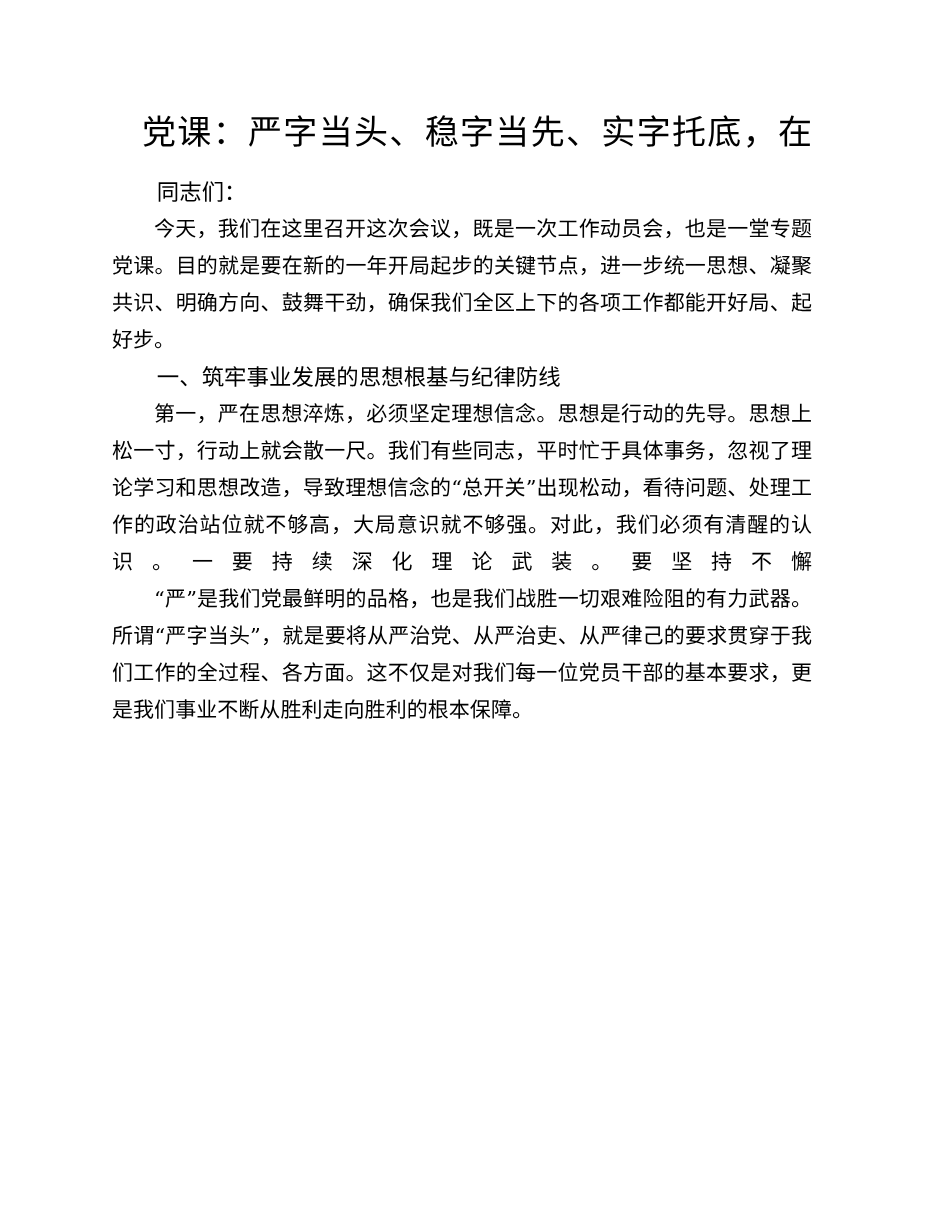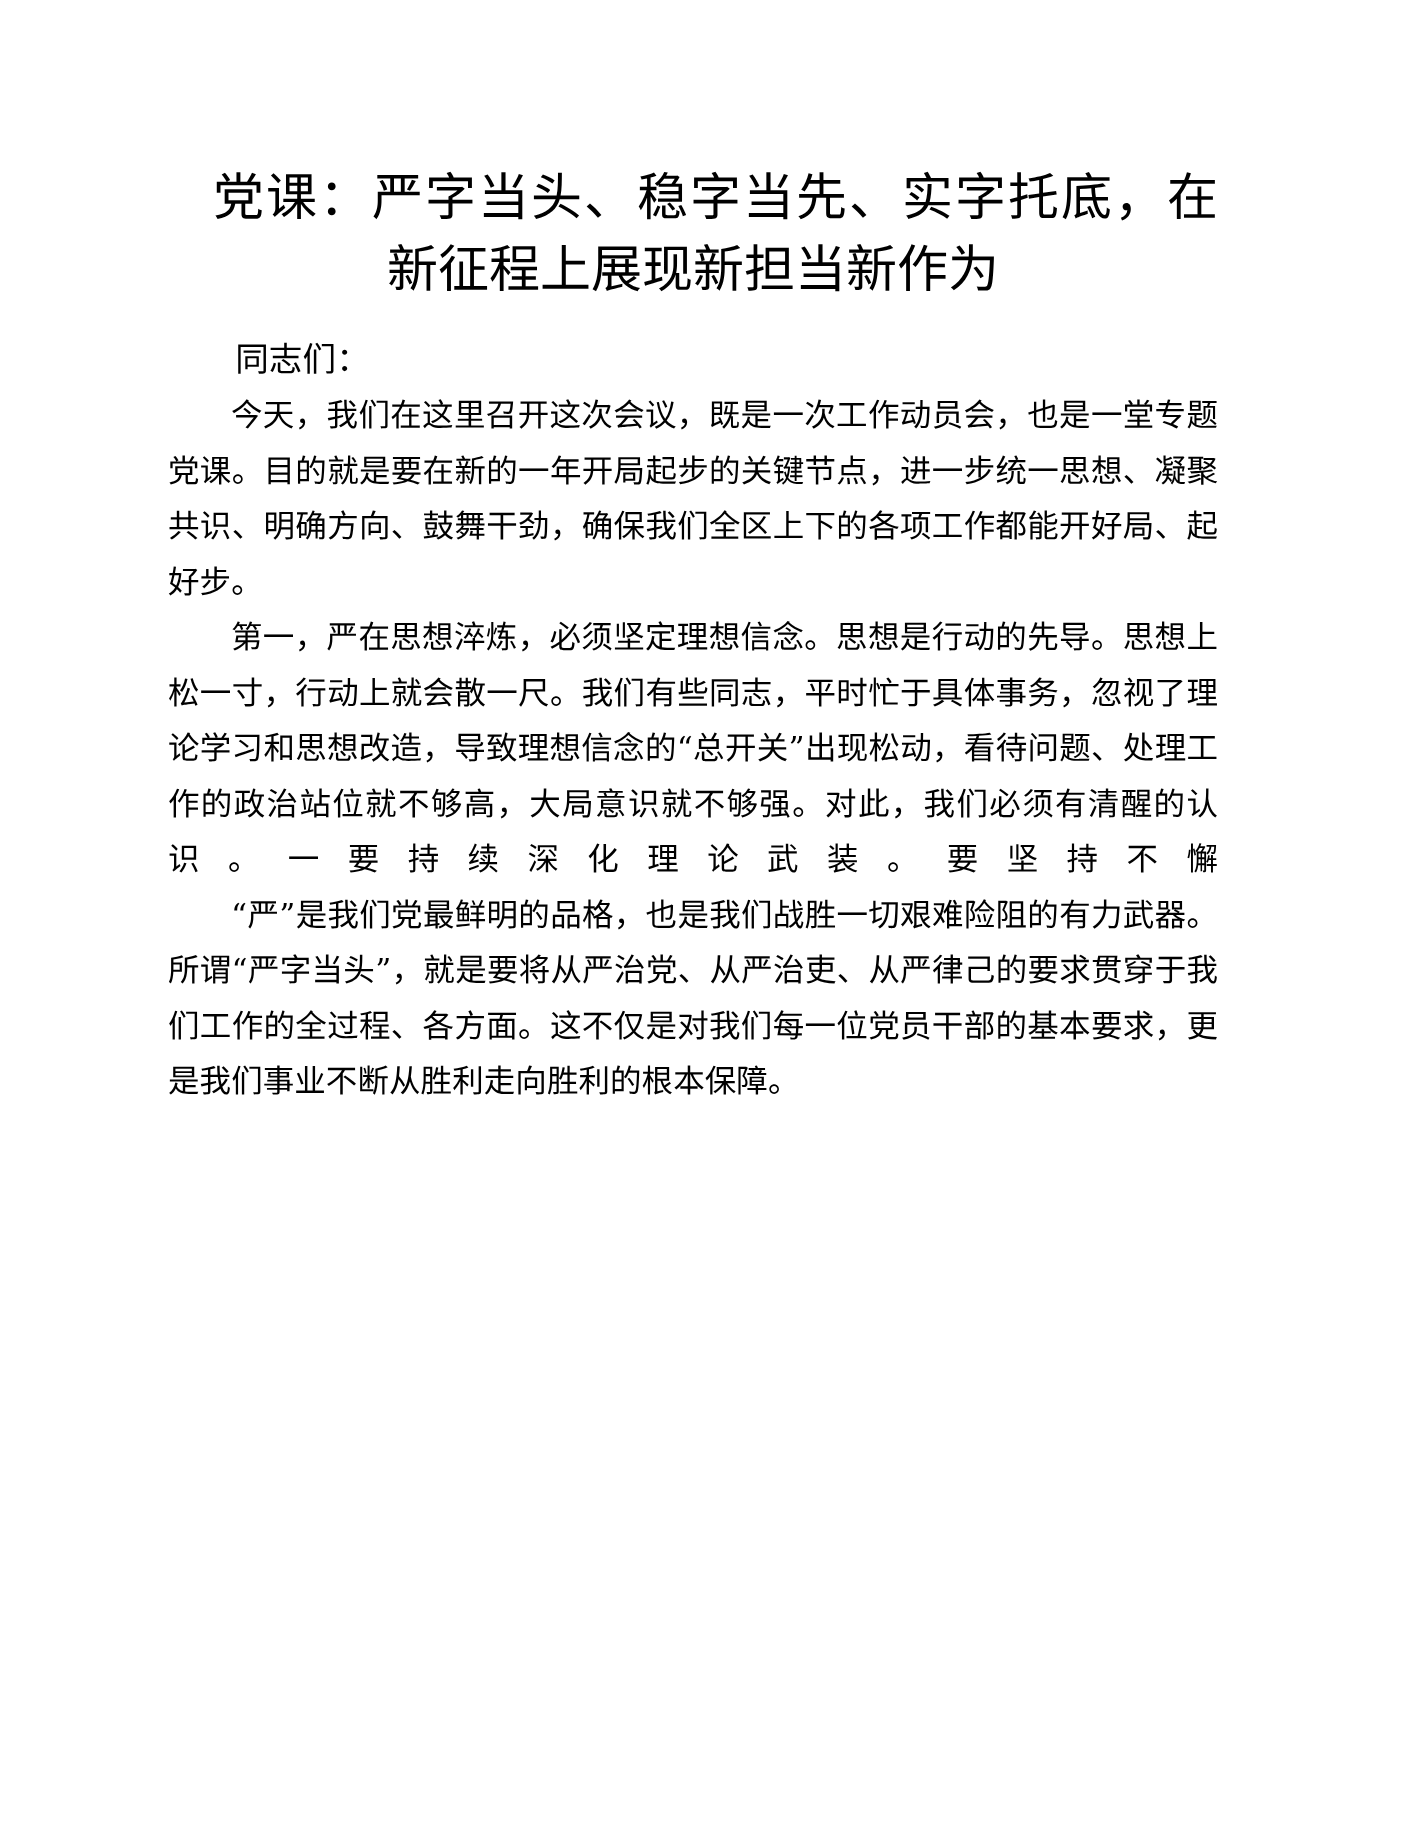--- a/index.html
+++ b/index.html
@@ -98,30 +98,30 @@
   }
 </style>
 </head>
 <body>
 
 <div class="page">
   <div class="content">
 
     <h1 class="doc-title">
       <span class="tline tline-1">党课：严字当头、稳字当先、实字托底，在</span>
-      <span class="tline tline-2">新征程上展现新担当新作为</span>
     </h1>
 
     <div class="body-block">
 
       <p class="heading-para">同志们：</p>
 
       <p class="para">今天，我们在这里召开这次会议，既是一次工作动员会，也是一堂专题党课。目的就是要在新的一年开局起步的关键节点，进一步统一思想、凝聚共识、明确方向、鼓舞干劲，确保我们全区上下的各项工作都能开好局、起好步。</p>
 
 
+      <p class="heading-para">一、筑牢事业发展的思想根基与纪律防线</p>
 
       <p class="para clipped">第一，严在思想淬炼，必须坚定理想信念。思想是行动的先导。思想上松一寸，行动上就会散一尺。我们有些同志，平时忙于具体事务，忽视了理论学习和思想改造，导致理想信念的“总开关”出现松动，看待问题、处理工作的政治站位就不够高，大局意识就不够强。对此，我们必须有清醒的认识。一要持续深化理论武装。要坚持不懈</p>
 
       <p class="para">“严”是我们党最鲜明的品格，也是我们战胜一切艰难险阻的有力武器。所谓“严字当头”，就是要将从严治党、从严治吏、从严律己的要求贯穿于我们工作的全过程、各方面。这不仅是对我们每一位党员干部的基本要求，更是我们事业不断从胜利走向胜利的根本保障。</p>
 
     </div>
   </div>
 </div>
 
 </body></html>

